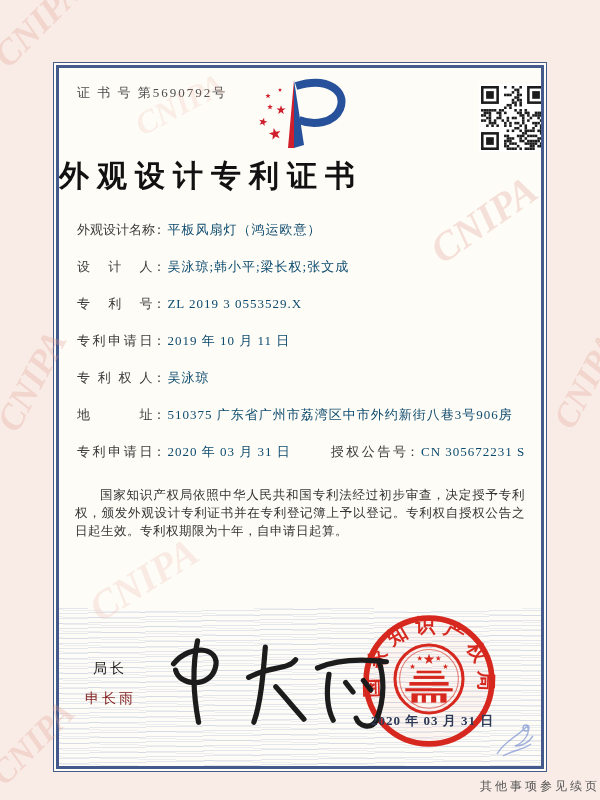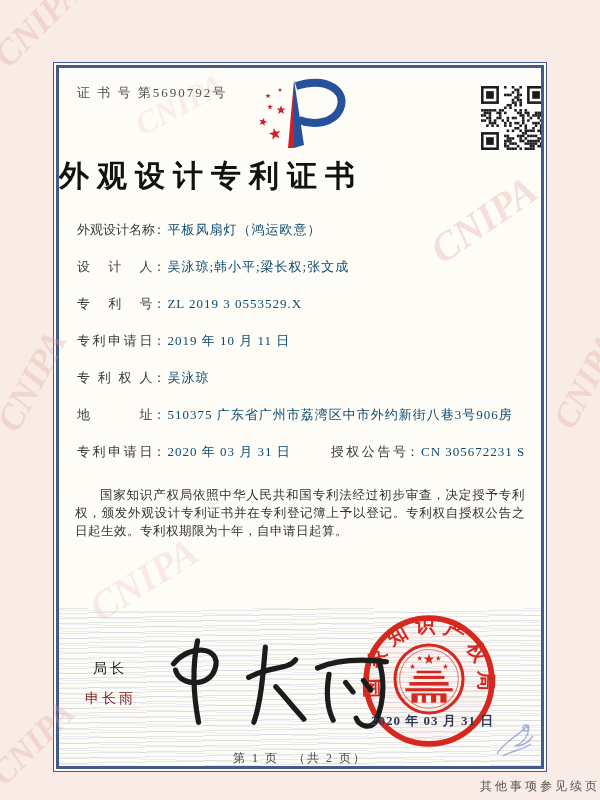--- a/index.html
+++ b/index.html
@@ -359,18 +359,17 @@
       <div class="flourish">
         <svg viewBox="0 0 42 40" width="42" height="40">
           <g fill="none" stroke="#5b79c9" stroke-width="1.4">
             <path d="M4,34 C12,20 26,16 34,6 C38,12 32,22 22,26 C30,26 36,22 40,16"></path>
             <path d="M10,36 C20,30 30,30 38,24"></path>
             <circle cx="33" cy="8" r="3"></circle>
           </g>
         </svg>
       </div>
 
-      <div class="page-no">第 1 页　（共 2 页）</div>
     </div>
   </div>
 
   <div class="continuation">其他事项参见续页</div>
 </div>
 
 </body></html>

